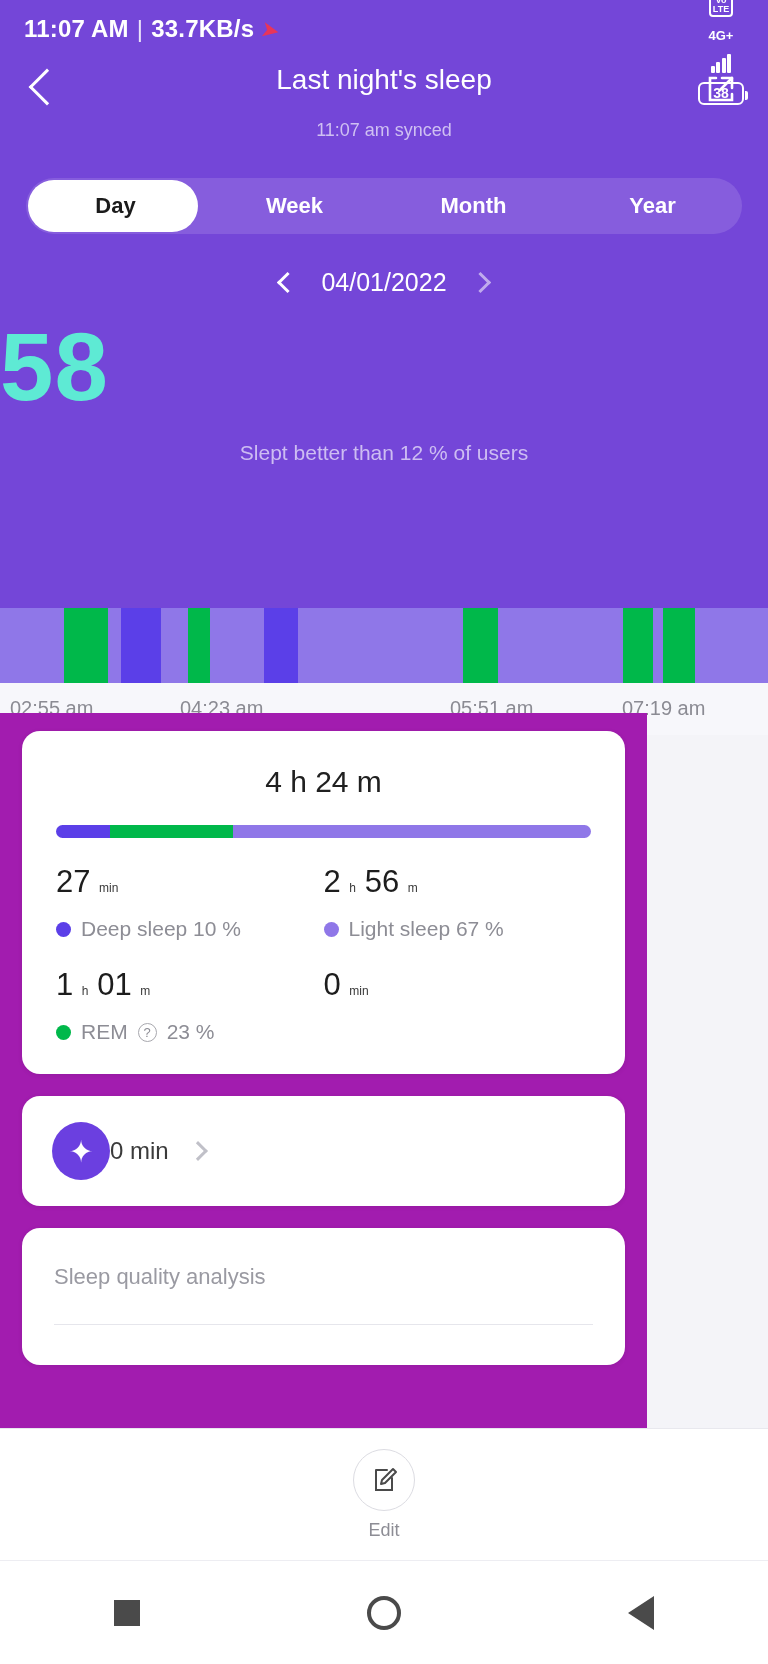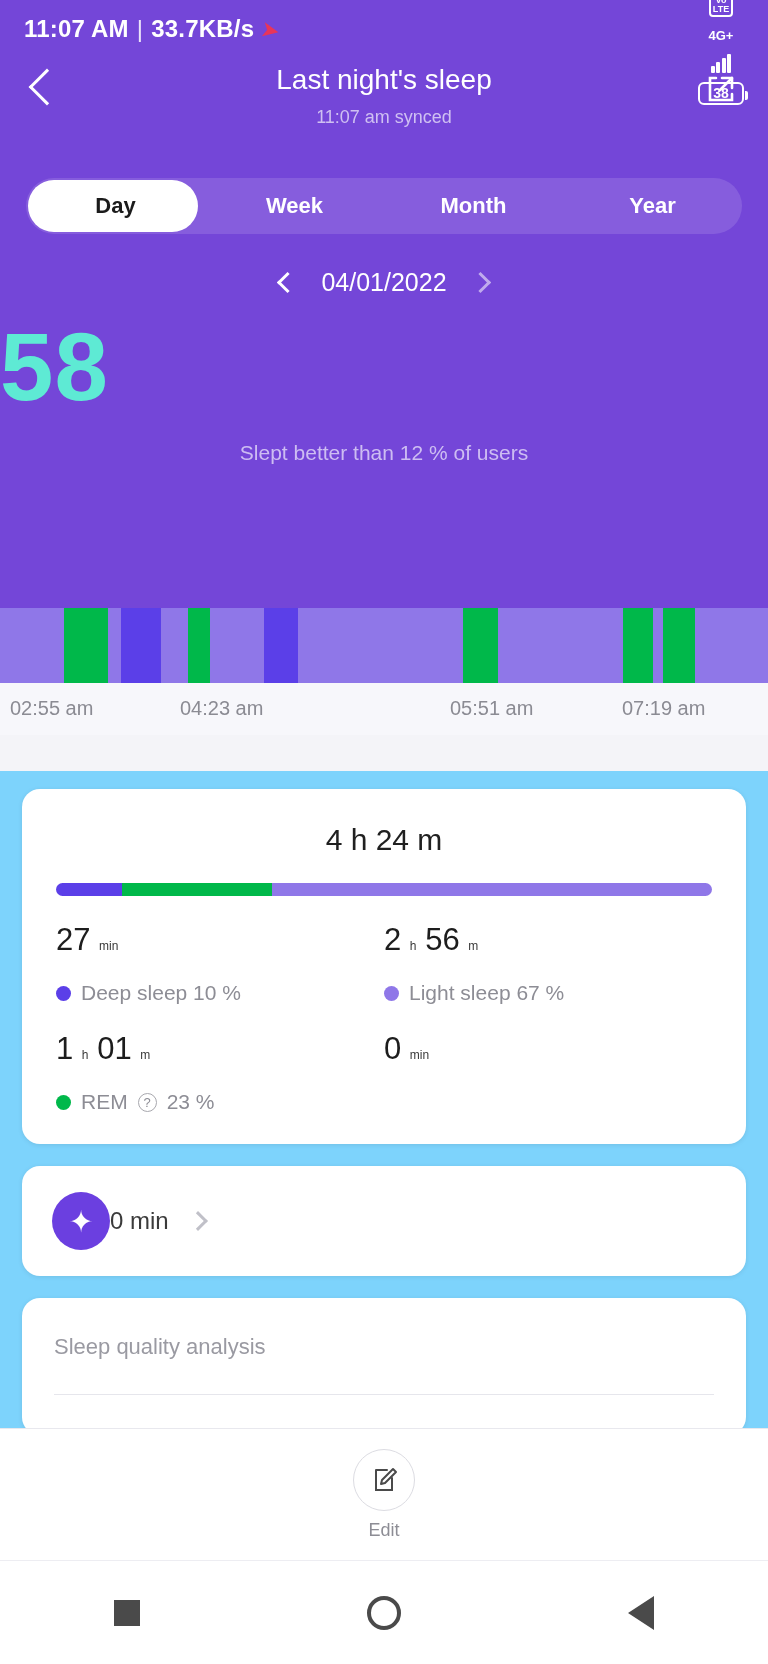--- a/index.html
+++ b/index.html
@@ -49,21 +49,21 @@
 
   
   .appbar { position: relative; height: 92px; }
   .back-chev {
     position:absolute; left: 34px; top: 16px; width: 26px; height: 26px;
     border-left: 3px solid #fff; border-bottom: 3px solid #fff;
     transform: rotate(45deg); cursor: pointer;
   }
   .titlewrap { text-align:center; padding-top: 6px; }
   .title { color:#fff; font-size: 28px; }
-  .subtitle { color:#cfc0f2; font-size: 18px; margin-top: 11px; }
+  .subtitle { color:#cfc0f2; font-size: 18px; margin-top: 24px; }
   .share-ico {
     position:absolute; right: 30px; top: 14px; width: 34px; height: 34px;
     cursor:pointer;
   }
 
   
   .tabs {
     margin: 28px 26px 0; height: 56px; border-radius: 28px;
     background: rgba(255,255,255,.13); display: flex; align-items:center;
     position: relative;
@@ -102,39 +102,39 @@
   }
   .hseg { height: 100%; }
 
   .timeaxis {
     position:absolute; top: 683px; left:0; width: 768px; height: 52px;
     background:#f7f7fb; color:#8b8b93; font-size: 20px;
   }
   .tick { position:absolute; top: 14px; }
 
   
-  .sheet { position:absolute; top: 771px; left:0; width: 768px; bottom: 0;
-           background:#7dd3fc; }
+  .sheet { position:absolute; top: 713px; left:0; width: 647px; bottom: 0;
+           background:#a21caf; }
   .card {
     background:#fff; border-radius: 18px; margin: 0 22px 22px;
     box-shadow: 0 1px 5px rgba(0,0,0,.09);
   }
   .card.first { margin-top: 18px; }
 
   .total { text-align:center; font-size: 30px; color:#202020; padding: 34px 0 0; }
   .propbar { display:flex; height: 13px; border-radius: 7px; overflow:hidden;
              margin: 26px 34px 0; }
   .propseg { height: 100%; }
 
   .stats { display:flex; flex-wrap: wrap; padding: 26px 34px 30px; }
   .stat { width: 50%; margin-bottom: 26px; }
   .stat:nth-child(3), .stat:nth-child(4) { margin-bottom: 0; }
   .stat-num { color:#1d1d1d; font-size: 31px; line-height: 36px; }
   .stat-num .u { font-size: 12px; color:#3a3a3a; }
-  .stat-leg { display:flex; align-items:center; gap: 10px; margin-top: 17px;
+  .stat-leg { display:flex; align-items:center; gap: 10px; margin-top: 11px;
     color:#8d8d95; font-size: 21px; }
   .dot { width: 15px; height: 15px; border-radius: 50%; flex: 0 0 auto; }
   .qmark { display:inline-flex; align-items:center; justify-content:center;
     width: 19px; height: 19px; border: 1.6px solid #a8a8ae; border-radius:50%;
     font-size: 13px; color:#8d8d95; line-height:1; }
 
   
   .naprow { display:flex; align-items:center; padding: 26px 30px; }
   .nap-ico { width: 58px; height: 58px; border-radius:50%; background:#6b3fe0;
     display:flex; align-items:center; justify-content:center; color:#fff;

